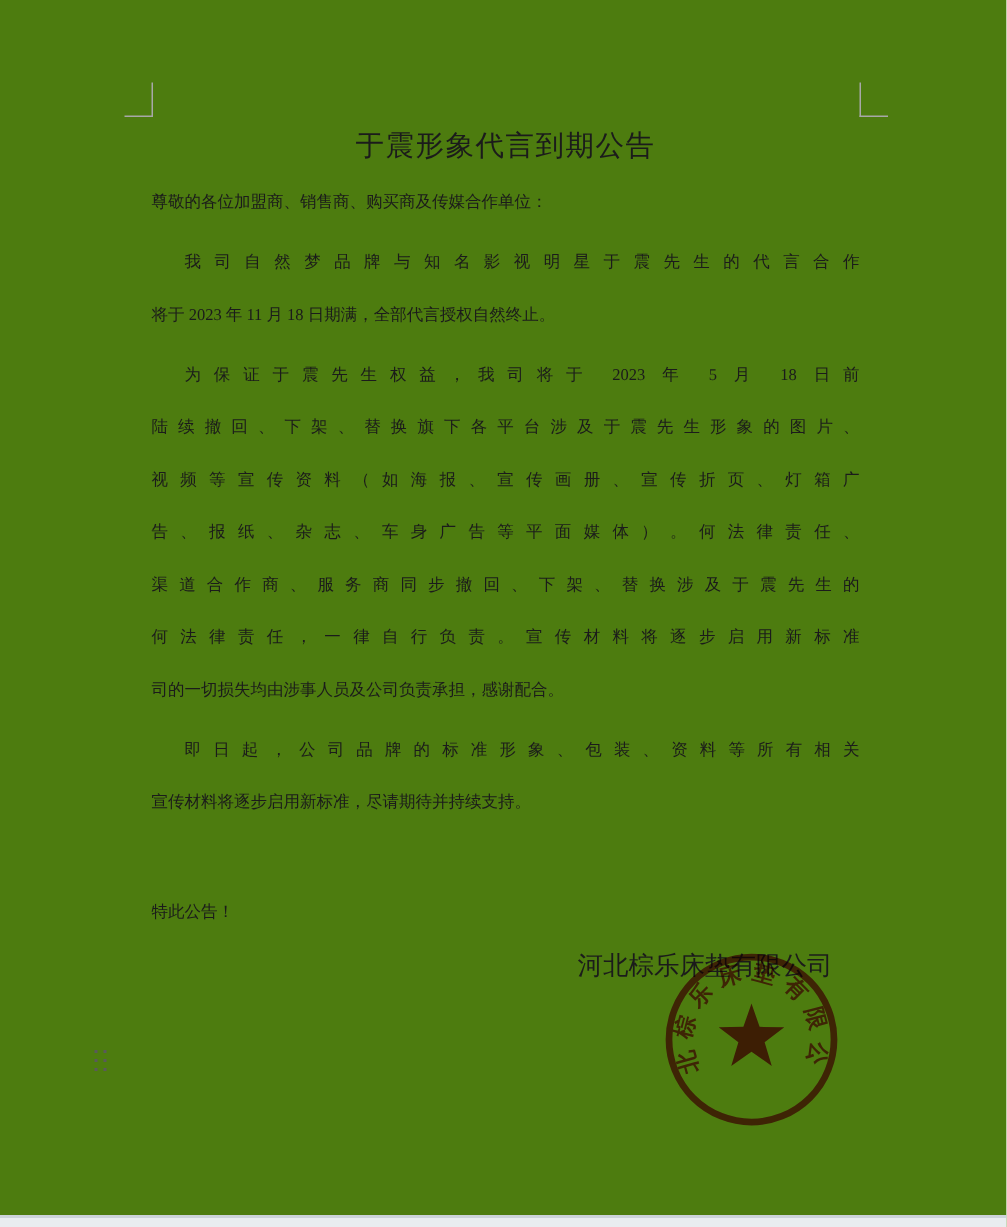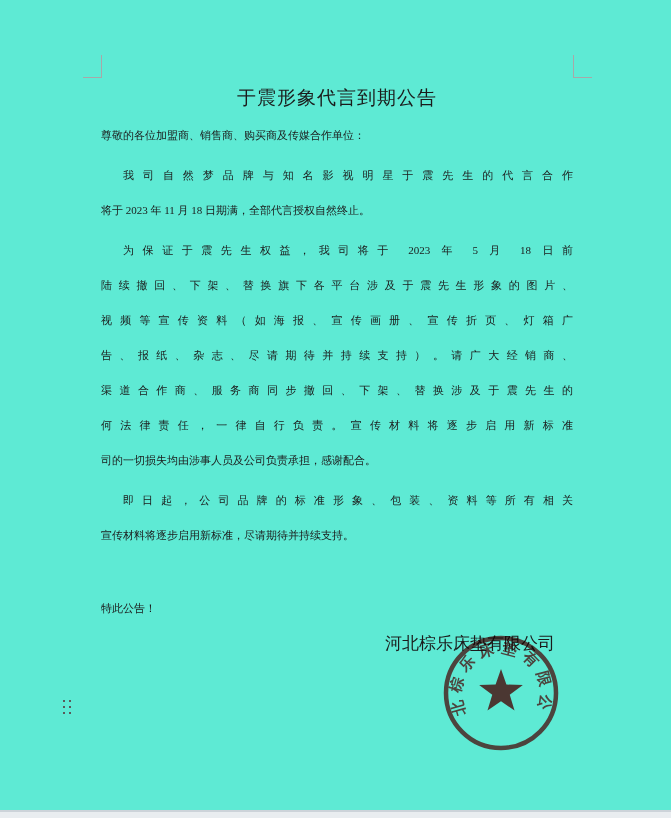--- a/index.html
+++ b/index.html
@@ -8,21 +8,21 @@
     width: 671px;
     height: 818px;
     background: #ffffff;
     overflow: hidden;
     font-family: "Liberation Serif", "DejaVu Serif", serif;
   }
   .page {
     position: relative;
     width: 671px;
     height: 818px;
-    background: #5eead4;
+    background: #4d7c0f;
   }
   
   .crop {
     position: absolute;
     top: 55px;
     width: 18px;
     height: 22px;
   }
   .crop-left {
     left: 83px;
@@ -133,21 +133,21 @@
 
     <p class="para">
       <span class="ln j ind" style="display:block">我司自然梦品牌与知名影视明星于震先生的代言合作</span>
       <span class="ln" style="display:block">将于 2023 年 11 月 18 日期满，全部代言授权自然终止。</span>
     </p>
 
     <p class="para">
       <span class="ln j ind" style="display:block">为保证于震先生权益，我司将于 2023 年 5 月 18 日前</span>
       <span class="ln j" style="display:block">陆续撤回、下架、替换旗下各平台涉及于震先生形象的图片、</span>
       <span class="ln j" style="display:block">视频等宣传资料（如海报、宣传画册、宣传折页、灯箱广</span>
-      <span class="ln j" style="display:block">告、报纸、杂志、尽请期待并持续支持）。请广大经销商、</span>
+      <span class="ln j" style="display:block">告、报纸、杂志、车身广告等平面媒体）。何法律责任、</span>
       <span class="ln j" style="display:block">渠道合作商、服务商同步撤回、下架、替换涉及于震先生的</span>
       <span class="ln j" style="display:block">何法律责任，一律自行负责。宣传材料将逐步启用新标准</span>
       <span class="ln" style="display:block">司的一切损失均由涉事人员及公司负责承担，感谢配合。</span>
     </p>
 
     <p class="para">
       <span class="ln j ind" style="display:block">即日起，公司品牌的标准形象、包装、资料等所有相关</span>
       <span class="ln" style="display:block">宣传材料将逐步启用新标准，尽请期待并持续支持。</span>
     </p>
 

